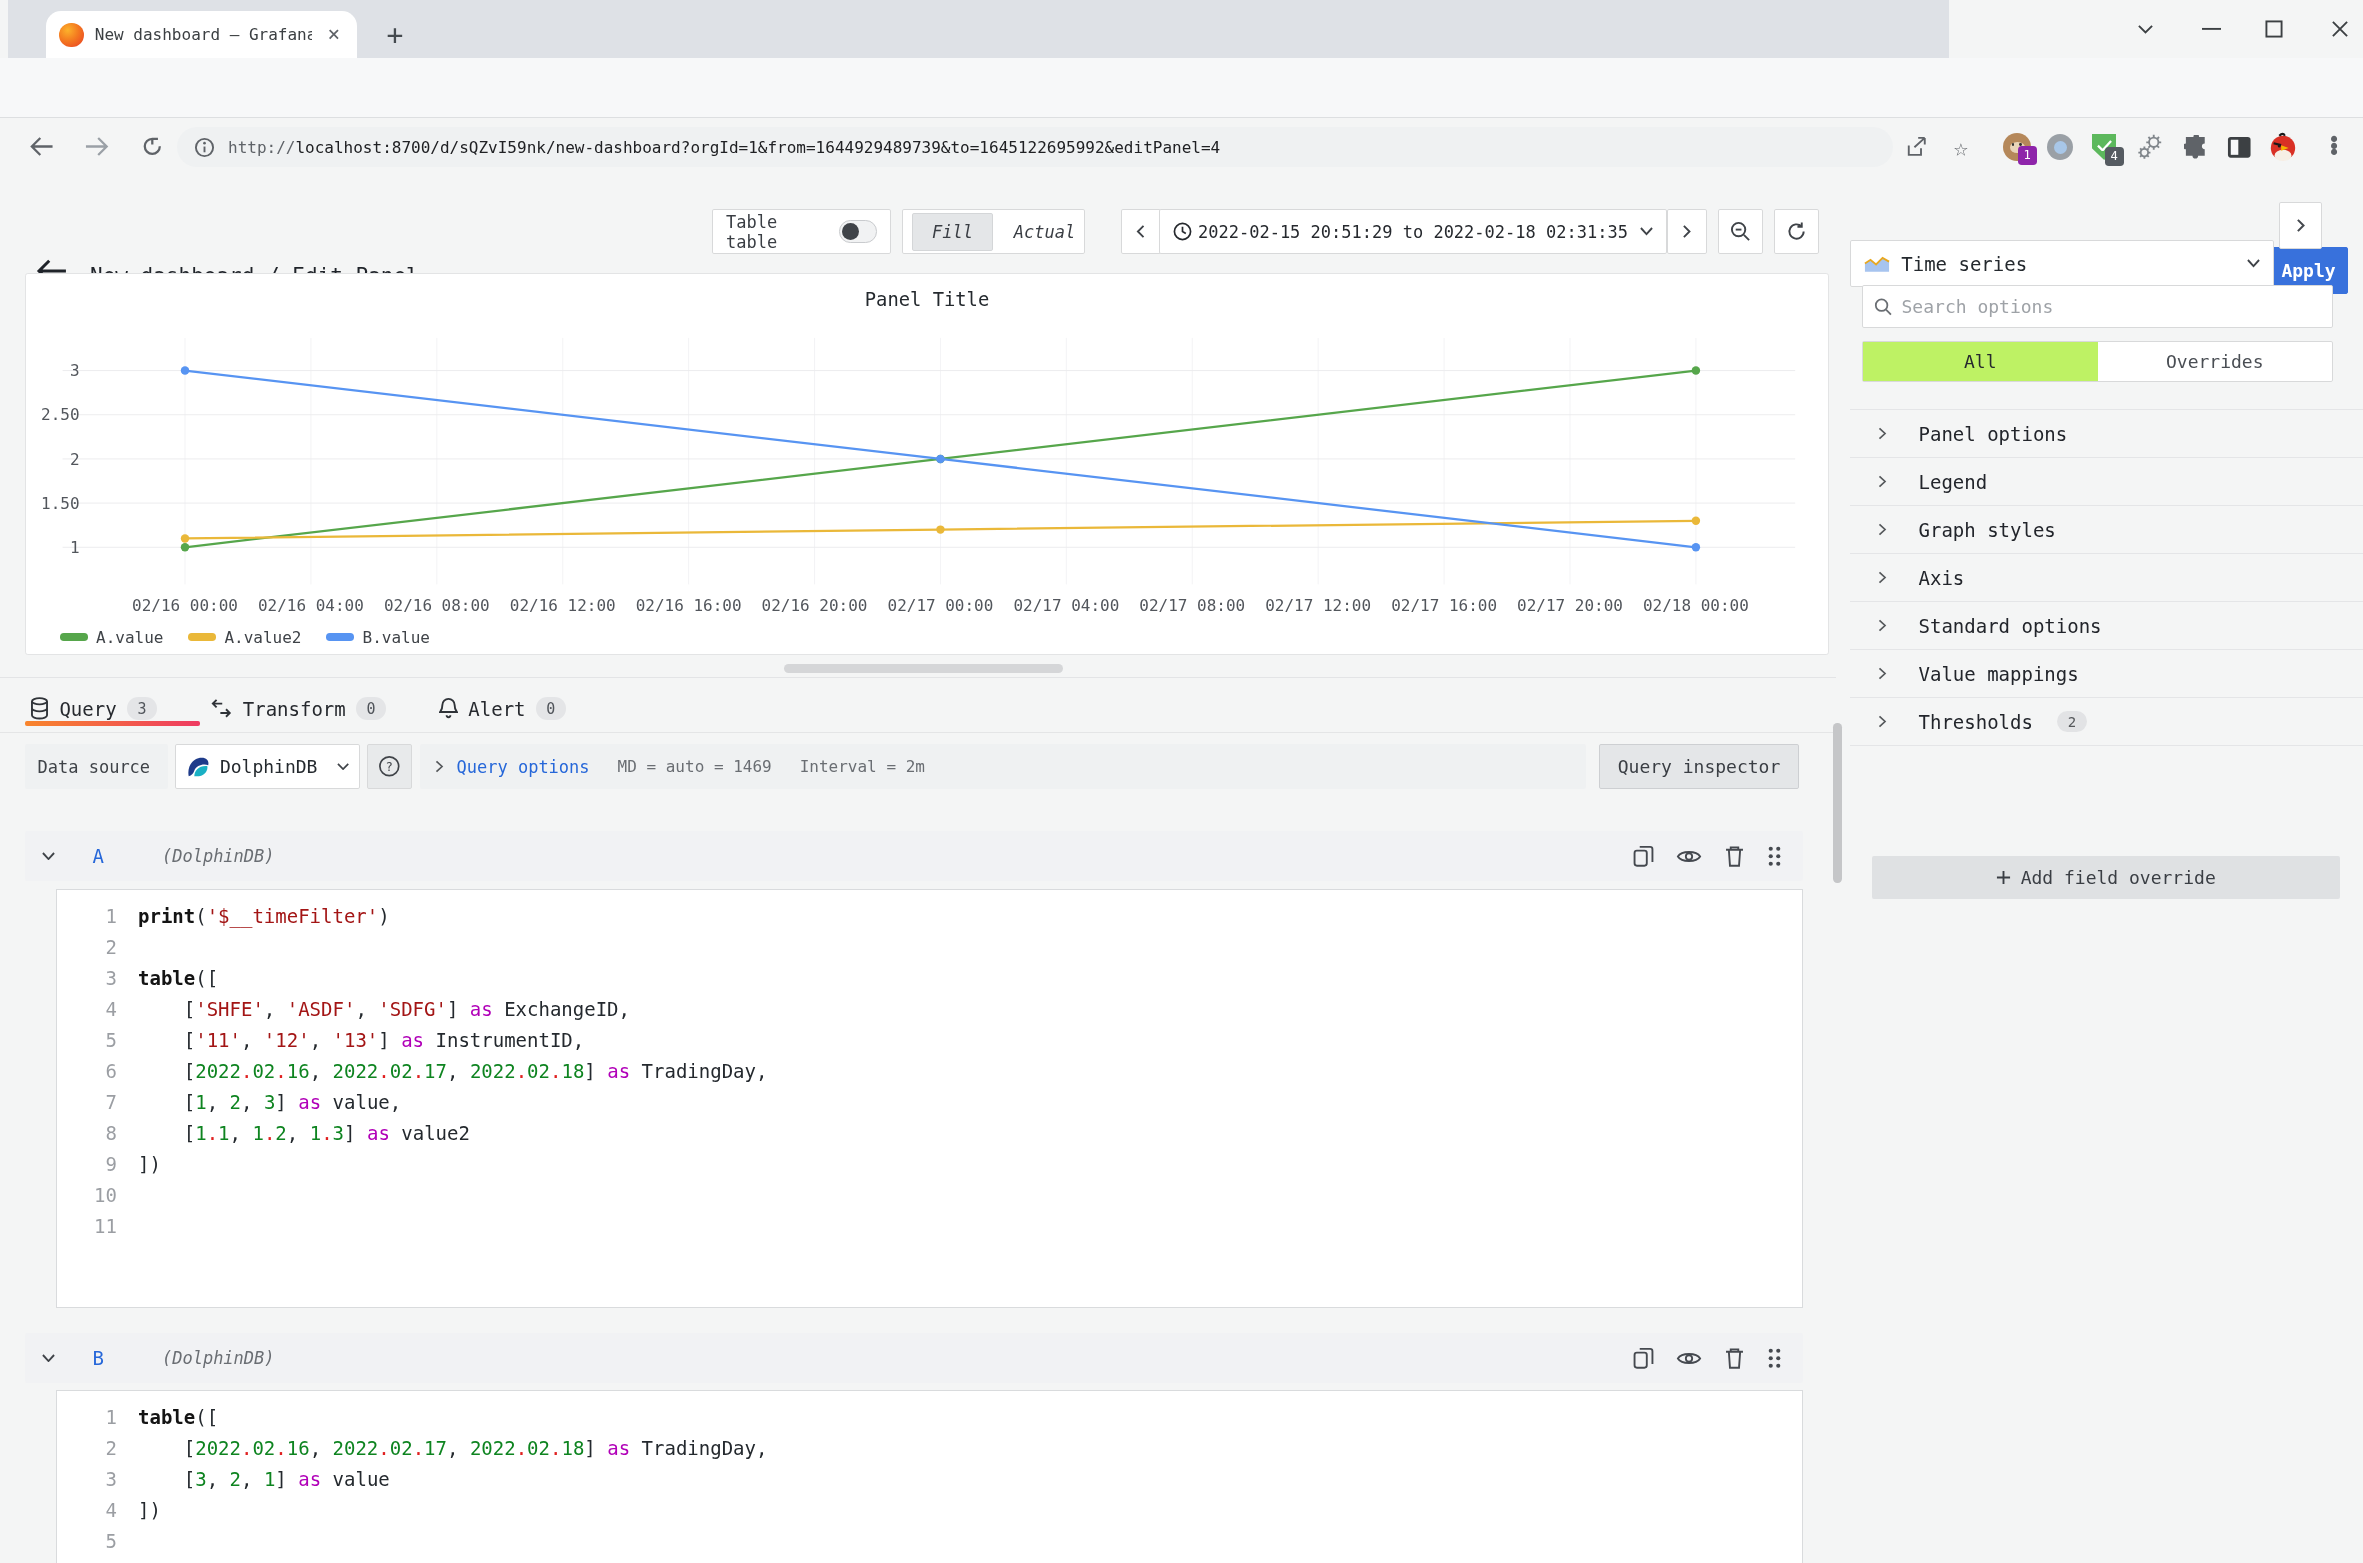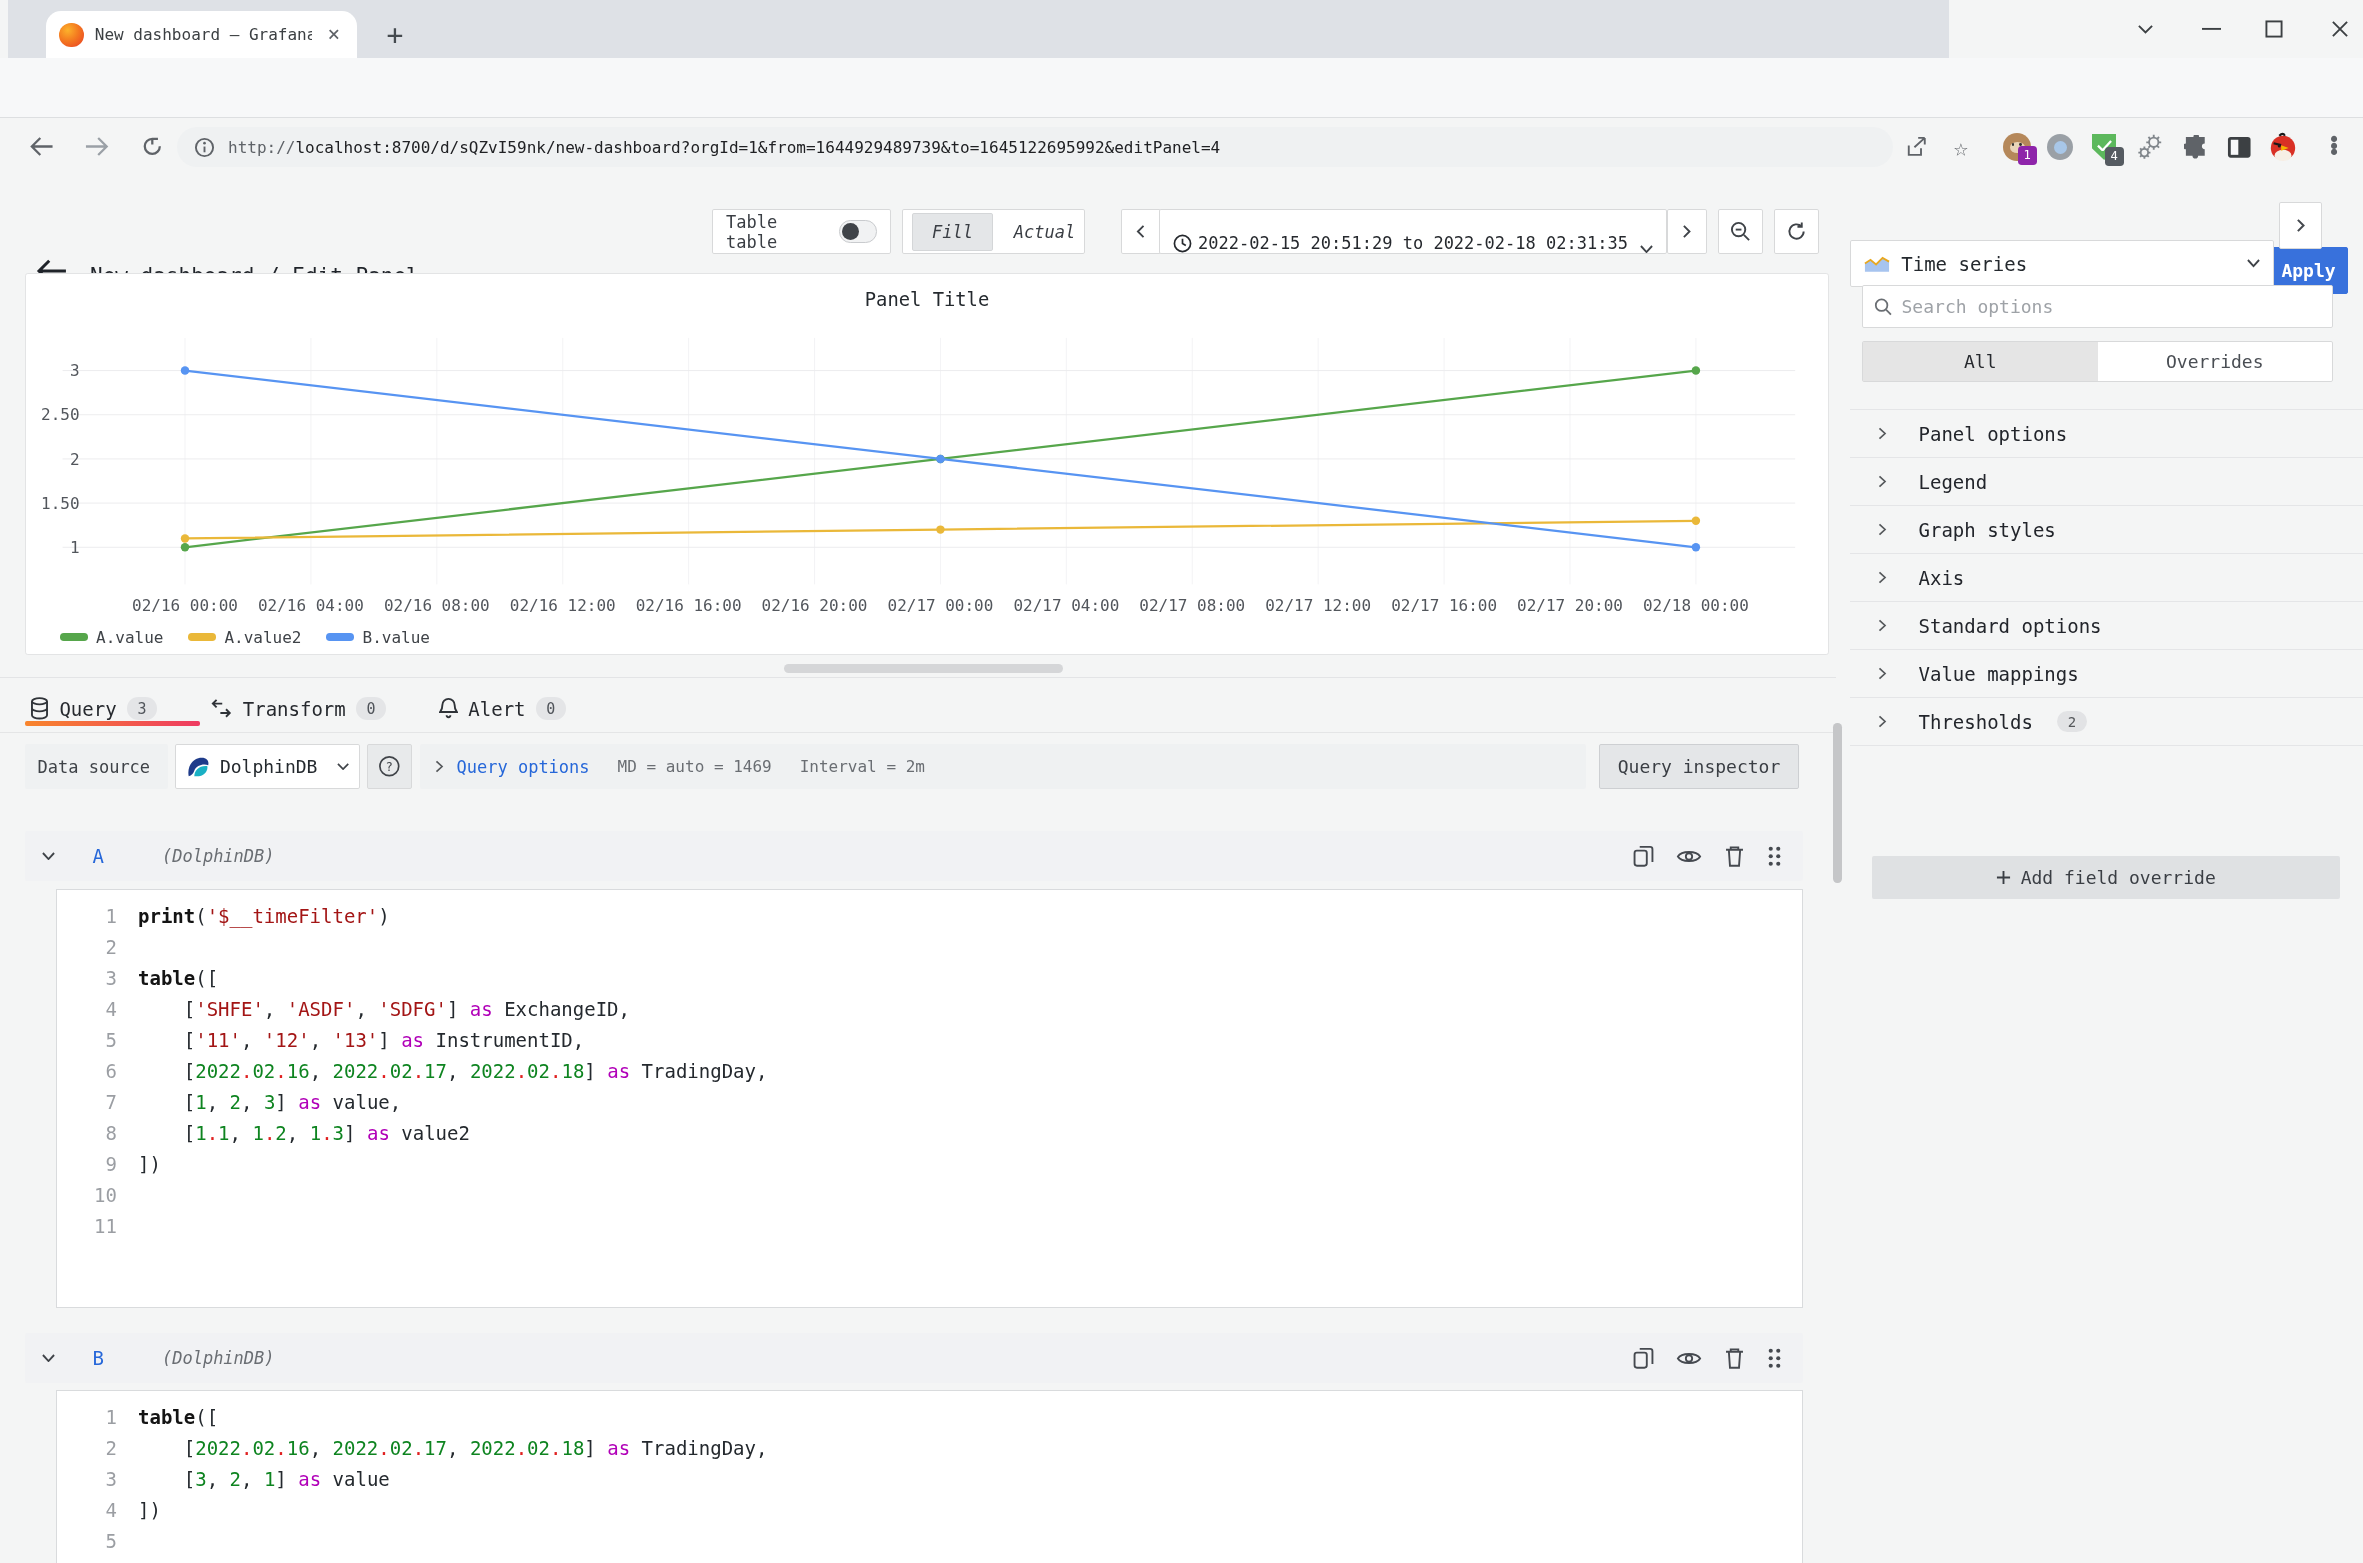--- a/index.html
+++ b/index.html
@@ -108,21 +108,21 @@
                 border-radius:1.9px; display:flex; align-items:center; gap:11.3px; padding:0 13px; font-size:19px;margin-top:38px; }
   .vis-expand { position:absolute; left:2279px; top:202px; width:43px; height:47px; background:#fff; border:0.9px solid #D8D9DA;
                 border-radius:1.9px; display:flex; align-items:center; justify-content:center; }
   .search-box { position:absolute; left:1862px; top:285px; width:471px; height:43px; background:#fff; border:0.9px solid #D8D9DA;
                 border-radius:1.9px; display:flex; align-items:center; gap:9.4px; padding:0 11.3px; }
   .search-box input { border:none; outline:none; font-family:inherit; font-size:18px; color:#24292E; width:100%; background:transparent; }
   .search-box input::placeholder { color:#9EA2A7; }
   .segmented { position:absolute; left:1862px; top:341px; width:471px; height:41px; border:0.9px solid #D8D9DA; border-radius:1.9px;
                background:#fff; display:flex; }
   .segmented .half { flex:1; display:flex; align-items:center; justify-content:center; font-size:18px; color:#4A4E54; }
-  .segmented .half.on { background:#e5e5e5; color:#26292E; }
+  .segmented .half.on { background:#bef264; color:#26292E; }
   .side-sections { position:absolute; left:1850px; top:409px; width:513px; border-top:0.9px solid #E4E5E7; }
   .side-row { height:48px; border-bottom:0.9px solid #E4E5E7; display:flex; align-items:center; gap:32px; padding-left:28px; }
   .side-row .lbl { font-size:19px; color:#22252B; }
   .side-chev { color:#55585B; }
   .pill { background:#E2E3E5; color:#55585B; font-size:14px; border-radius:10.4px; padding:2.8px 10.4px; margin-left:-7.5px; }
   .add-override { position:absolute; left:1872px; top:856px; width:468px; height:43px; background:#DFE1E3; border-radius:1.9px;
                   display:flex; align-items:center; justify-content:center; gap:9.4px; font-size:18px; color:#3A3E44; }
 
   svg.ic { display:block; }
 </style>
@@ -278,21 +278,21 @@
 </div>
 <div class="ptool" style="left:902px; width:183px; padding:9px; gap:1.9px;font-style:italic;">
   <span class="seg on">Fill</span>
   <span class="seg">Actual</span>
 </div>
 <div class="ptool" style="left:1121px; width:40px; justify-content:center;">
   <svg class="ic" width="9.4" height="15" viewBox="0 0 10 16">
       <polyline points="8,2 2,8 8,14" fill="none" stroke="#3F4348" stroke-width="2"></polyline>
     </svg>
 </div>
-<div class="ptool" style="left:1159px; width:508px; gap:6px; padding:0 13px;align-items:flex-end;">
+<div class="ptool" style="left:1159px; width:508px; gap:6px; padding:0 13px;">
   <svg class="ic" width="19" height="19" viewBox="0 0 20 20">
     <circle cx="10" cy="10" r="8.5" fill="none" stroke="#26292E" stroke-width="1.8"></circle>
       <path d="M10 5 v5 l3.5 2" fill="none" stroke="#26292E" stroke-width="1.8"></path>
   </svg>
   <span class="tp-text">2022-02-15 20:51:29 to 2022-02-18 02:31:35</span>
   <svg class="ic" width="13" height="8.5" viewBox="0 0 14 9" style="margin-left:auto">
       <polyline points="1,1 7,7.5 13,1" fill="none" stroke="#3F4348" stroke-width="2"></polyline>
     </svg>
 </div>
 <div class="ptool" style="left:1667px; width:40px; justify-content:center;">

